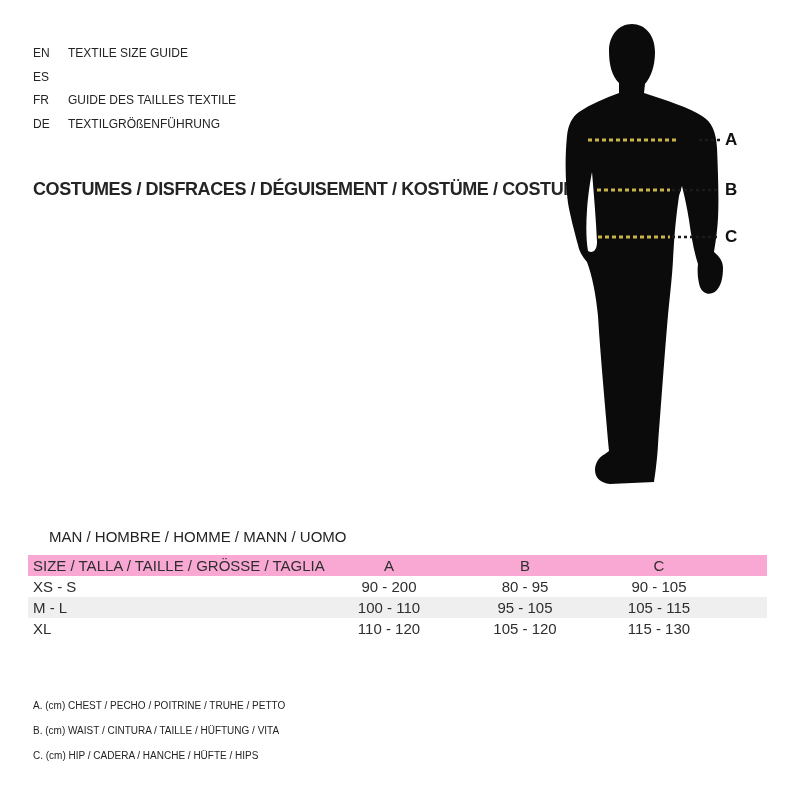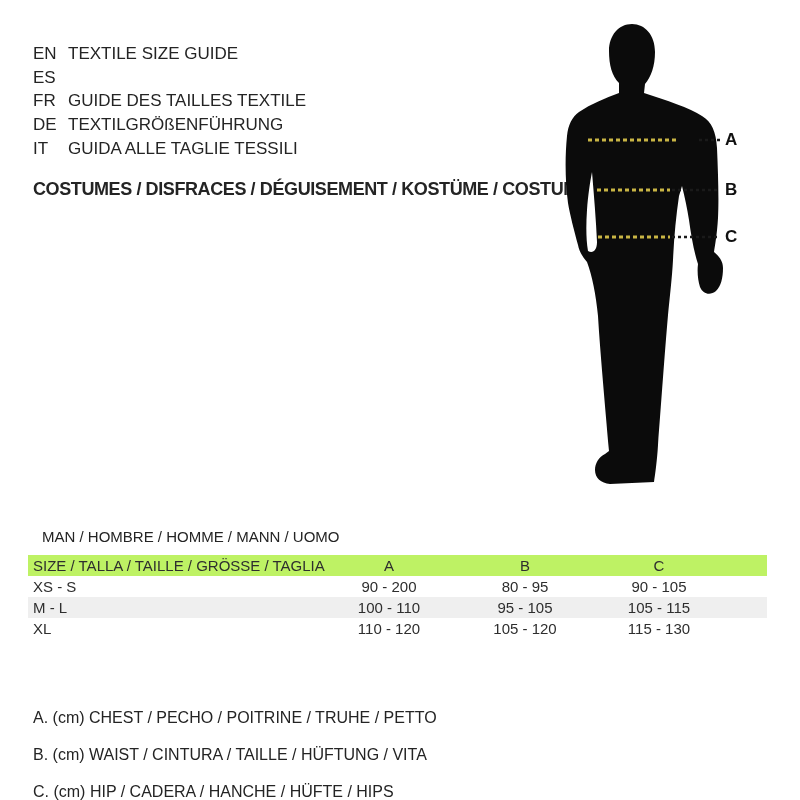--- a/index.html
+++ b/index.html
@@ -4,21 +4,21 @@
 <style>
   * { margin:0; padding:0; box-sizing:border-box; }
   html,body { background:#ffffff; }
   .page {
     position:relative; width:800px; height:800px; background:#ffffff;
     font-family:"Liberation Sans", sans-serif; color:#242424; overflow:hidden;
   }
 
   
   .lang-list { position:absolute; left:33px; top:42px; }
-  .lang-row { display:flex; height:23.7px; line-height:23.7px; font-size:17px; }
+  .lang-row { display:flex; height:23.7px; line-height:23.7px; font-size:12px; }
   .lang-code { width:35px; flex:0 0 35px; }
   .lang-label { white-space:nowrap; }
 
   
   .category-title {
     position:absolute; left:33px; top:179px; font-size:18px; font-weight:bold;
     letter-spacing:-0.4px; white-space:nowrap;
   }
 
   
@@ -26,36 +26,36 @@
   .figure svg { position:absolute; left:0; top:0; }
   .marker-label {
     position:absolute; left:183px; transform:translateY(-50%);
     font-size:17px; font-weight:bold; color:#111;
   }
   .marker-a { top:120px; }
   .marker-b { top:170px; }
   .marker-c { top:217px; }
 
   
-  .section-title { position:absolute; left:42px; top:528px; font-size:15px; white-space:nowrap; }
+  .section-title { position:absolute; left:49px; top:528px; font-size:15px; white-space:nowrap; }
 
   
   .size-table {
     position:absolute; left:28px; top:555px; width:739px;
     border-collapse:collapse; table-layout:fixed; font-size:15px; color:#2e2e2e;
   }
   .size-table th, .size-table td { height:21px; padding:0; font-weight:normal; white-space:nowrap; }
   .size-table .col-label { text-align:left; padding-left:5px; }
   .size-table .col-val { text-align:center; }
-  .size-table thead tr { background:#bef264; }
+  .size-table thead tr { background:#f9a8d4; }
   .size-table tbody tr.alt { background:#efefef;margin-left:32px; }
 
   
   .notes { position:absolute; left:33px; top:693px; }
-  .note-line { height:25px; line-height:25px; font-size:16px; white-space:nowrap;margin-top:12px; }
+  .note-line { height:25px; line-height:25px; font-size:10px; white-space:nowrap; }
 </style>
 </head>
 <body>
 
 <div class="page">
 
   <div class="lang-list">
     <div class="lang-row">
       <span class="lang-code">EN</span>
       <span class="lang-label">TEXTILE SIZE GUIDE</span>
@@ -63,24 +63,20 @@
     <div class="lang-row">
       <span class="lang-code">ES</span>
     </div>
     <div class="lang-row">
       <span class="lang-code">FR</span>
       <span class="lang-label">GUIDE DES TAILLES TEXTILE</span>
     </div>
     <div class="lang-row">
       <span class="lang-code">DE</span>
       <span class="lang-label">TEXTILGRÖßENFÜHRUNG</span>
-    </div>
-    <div class="lang-row">
-      <span class="lang-code">IT</span>
-      <span class="lang-label">GUIDA ALLE TAGLIE TESSILI</span>
     </div>
   </div>
 
   <div class="category-title">COSTUMES / DISFRACES / DÉGUISEMENT / KOSTÜME / COSTUMI</div>
 
   <div class="figure">
     <svg width="200" height="485" viewBox="0 0 200 485" aria-hidden="true">
       <path fill="#0b0b0b" fill-rule="evenodd" d="
         M 90,4
         C 103,4 113,15 113,32

